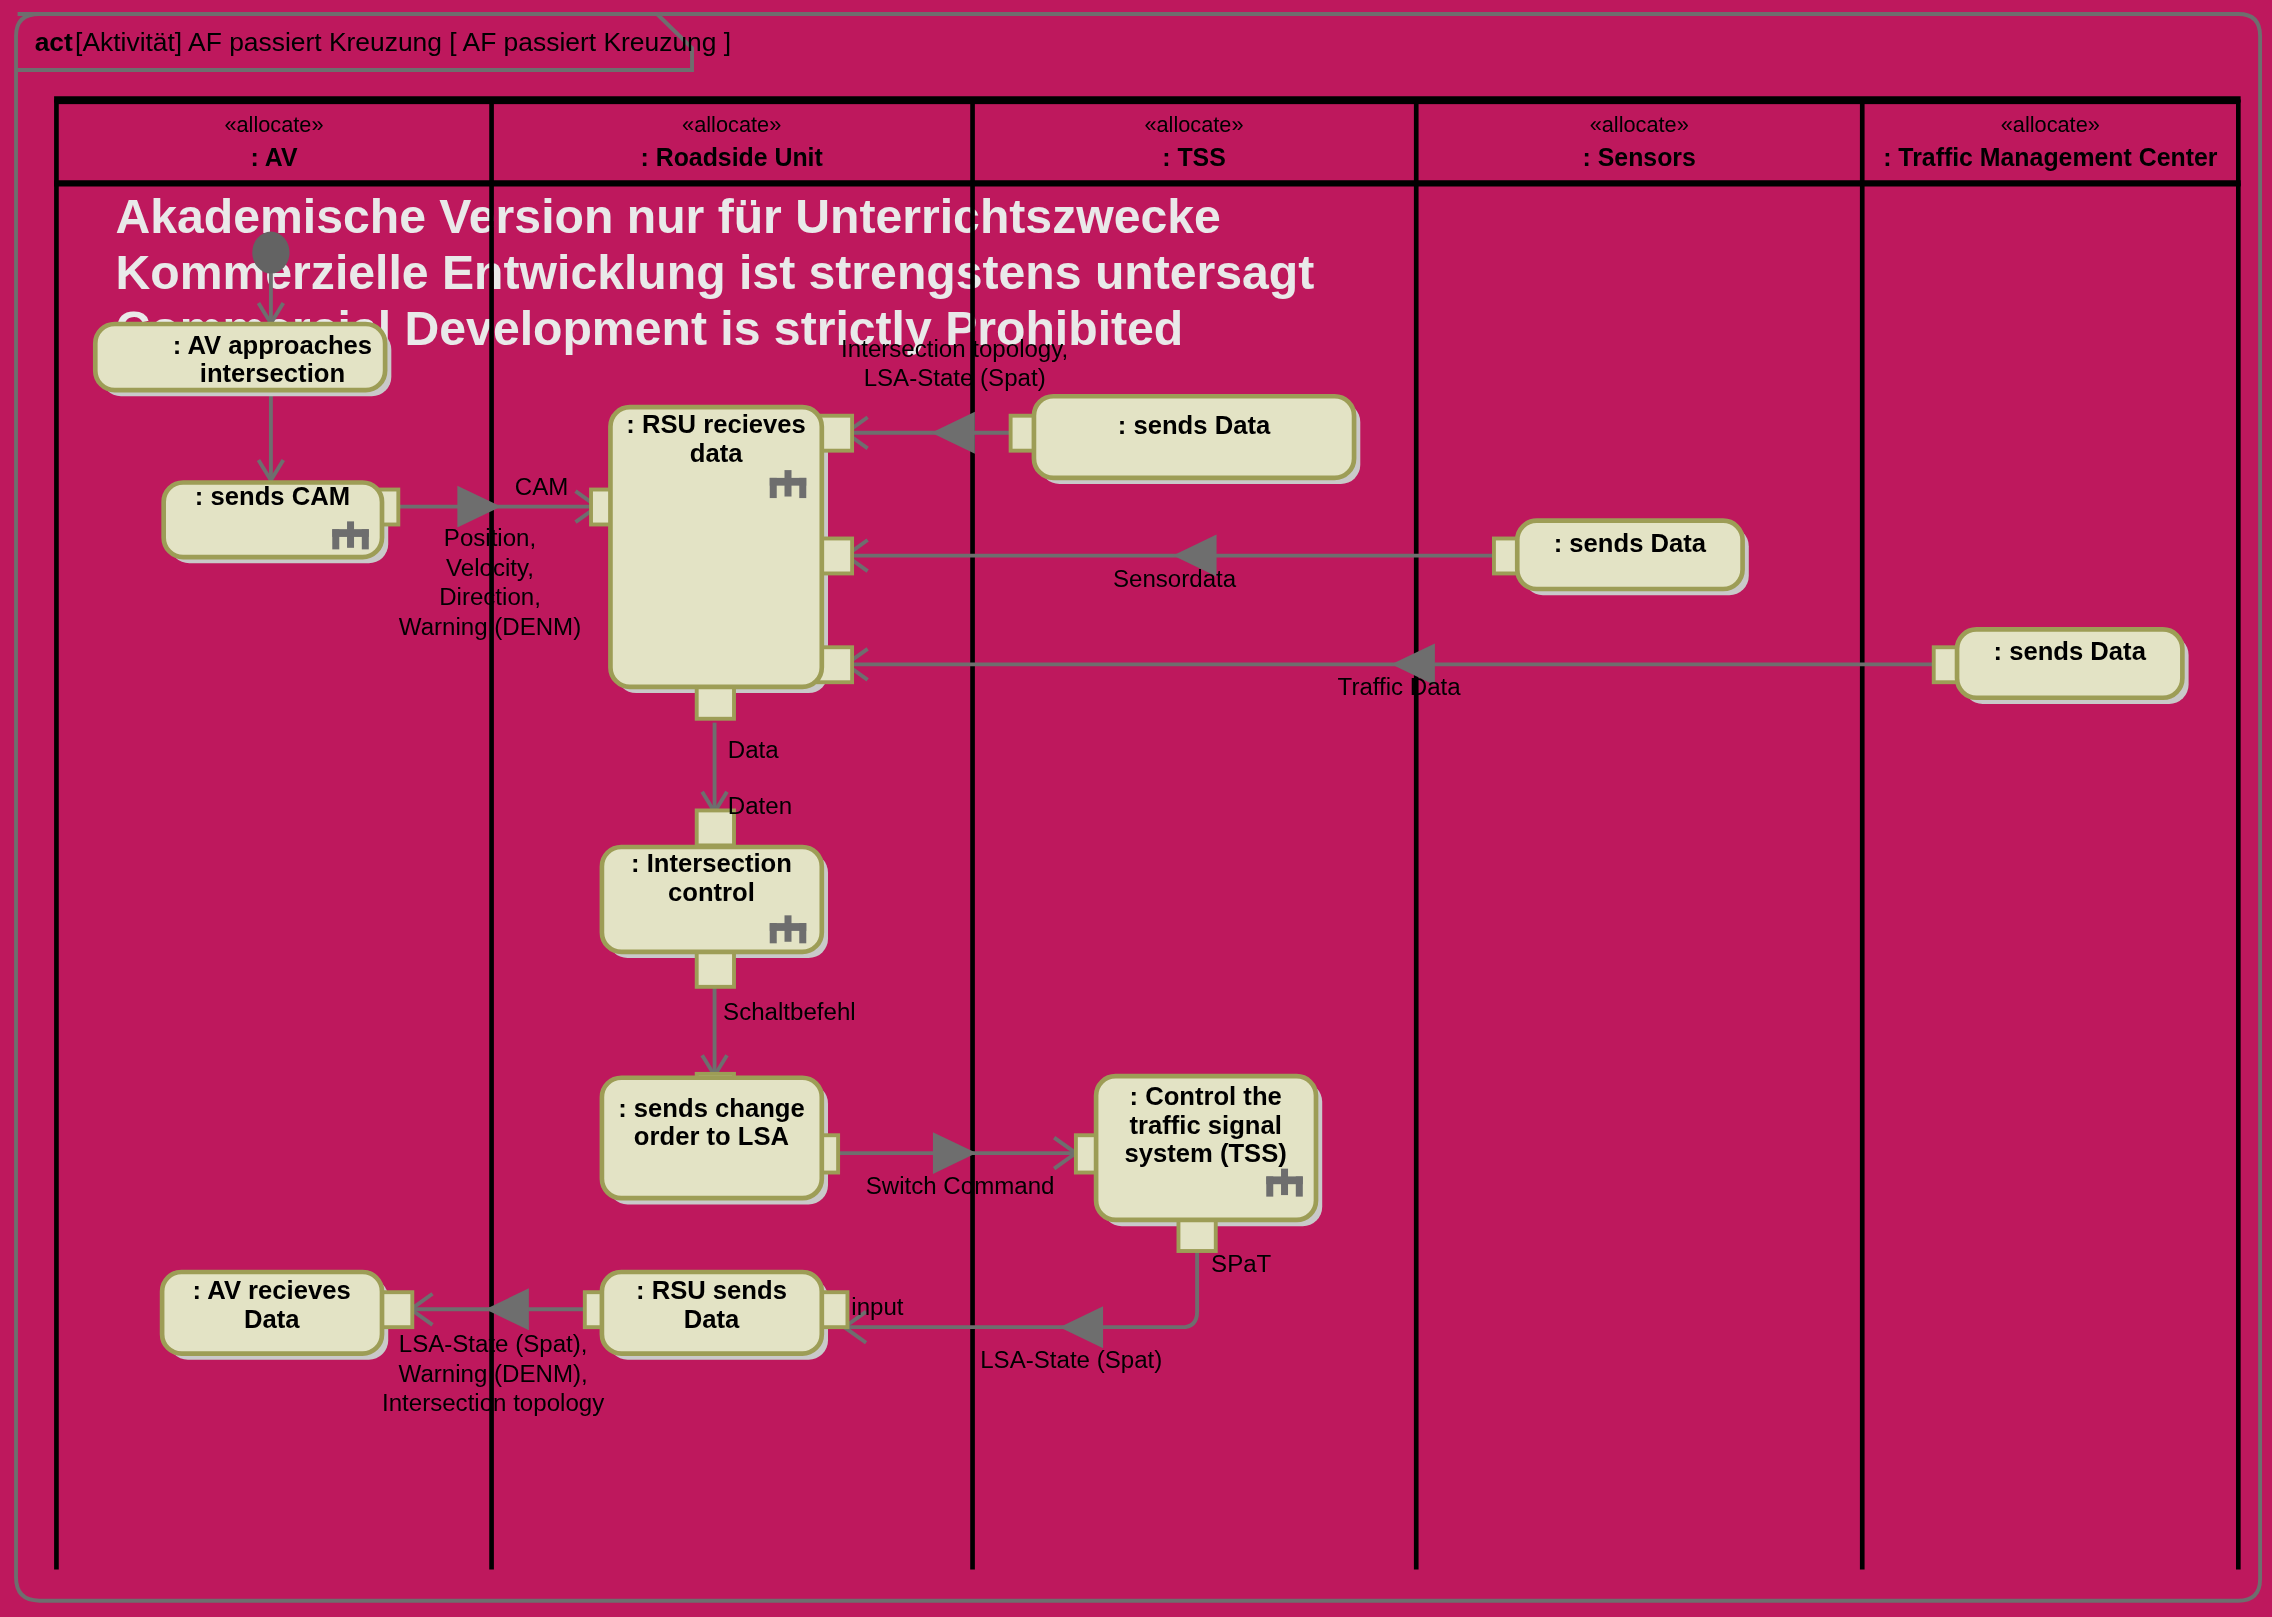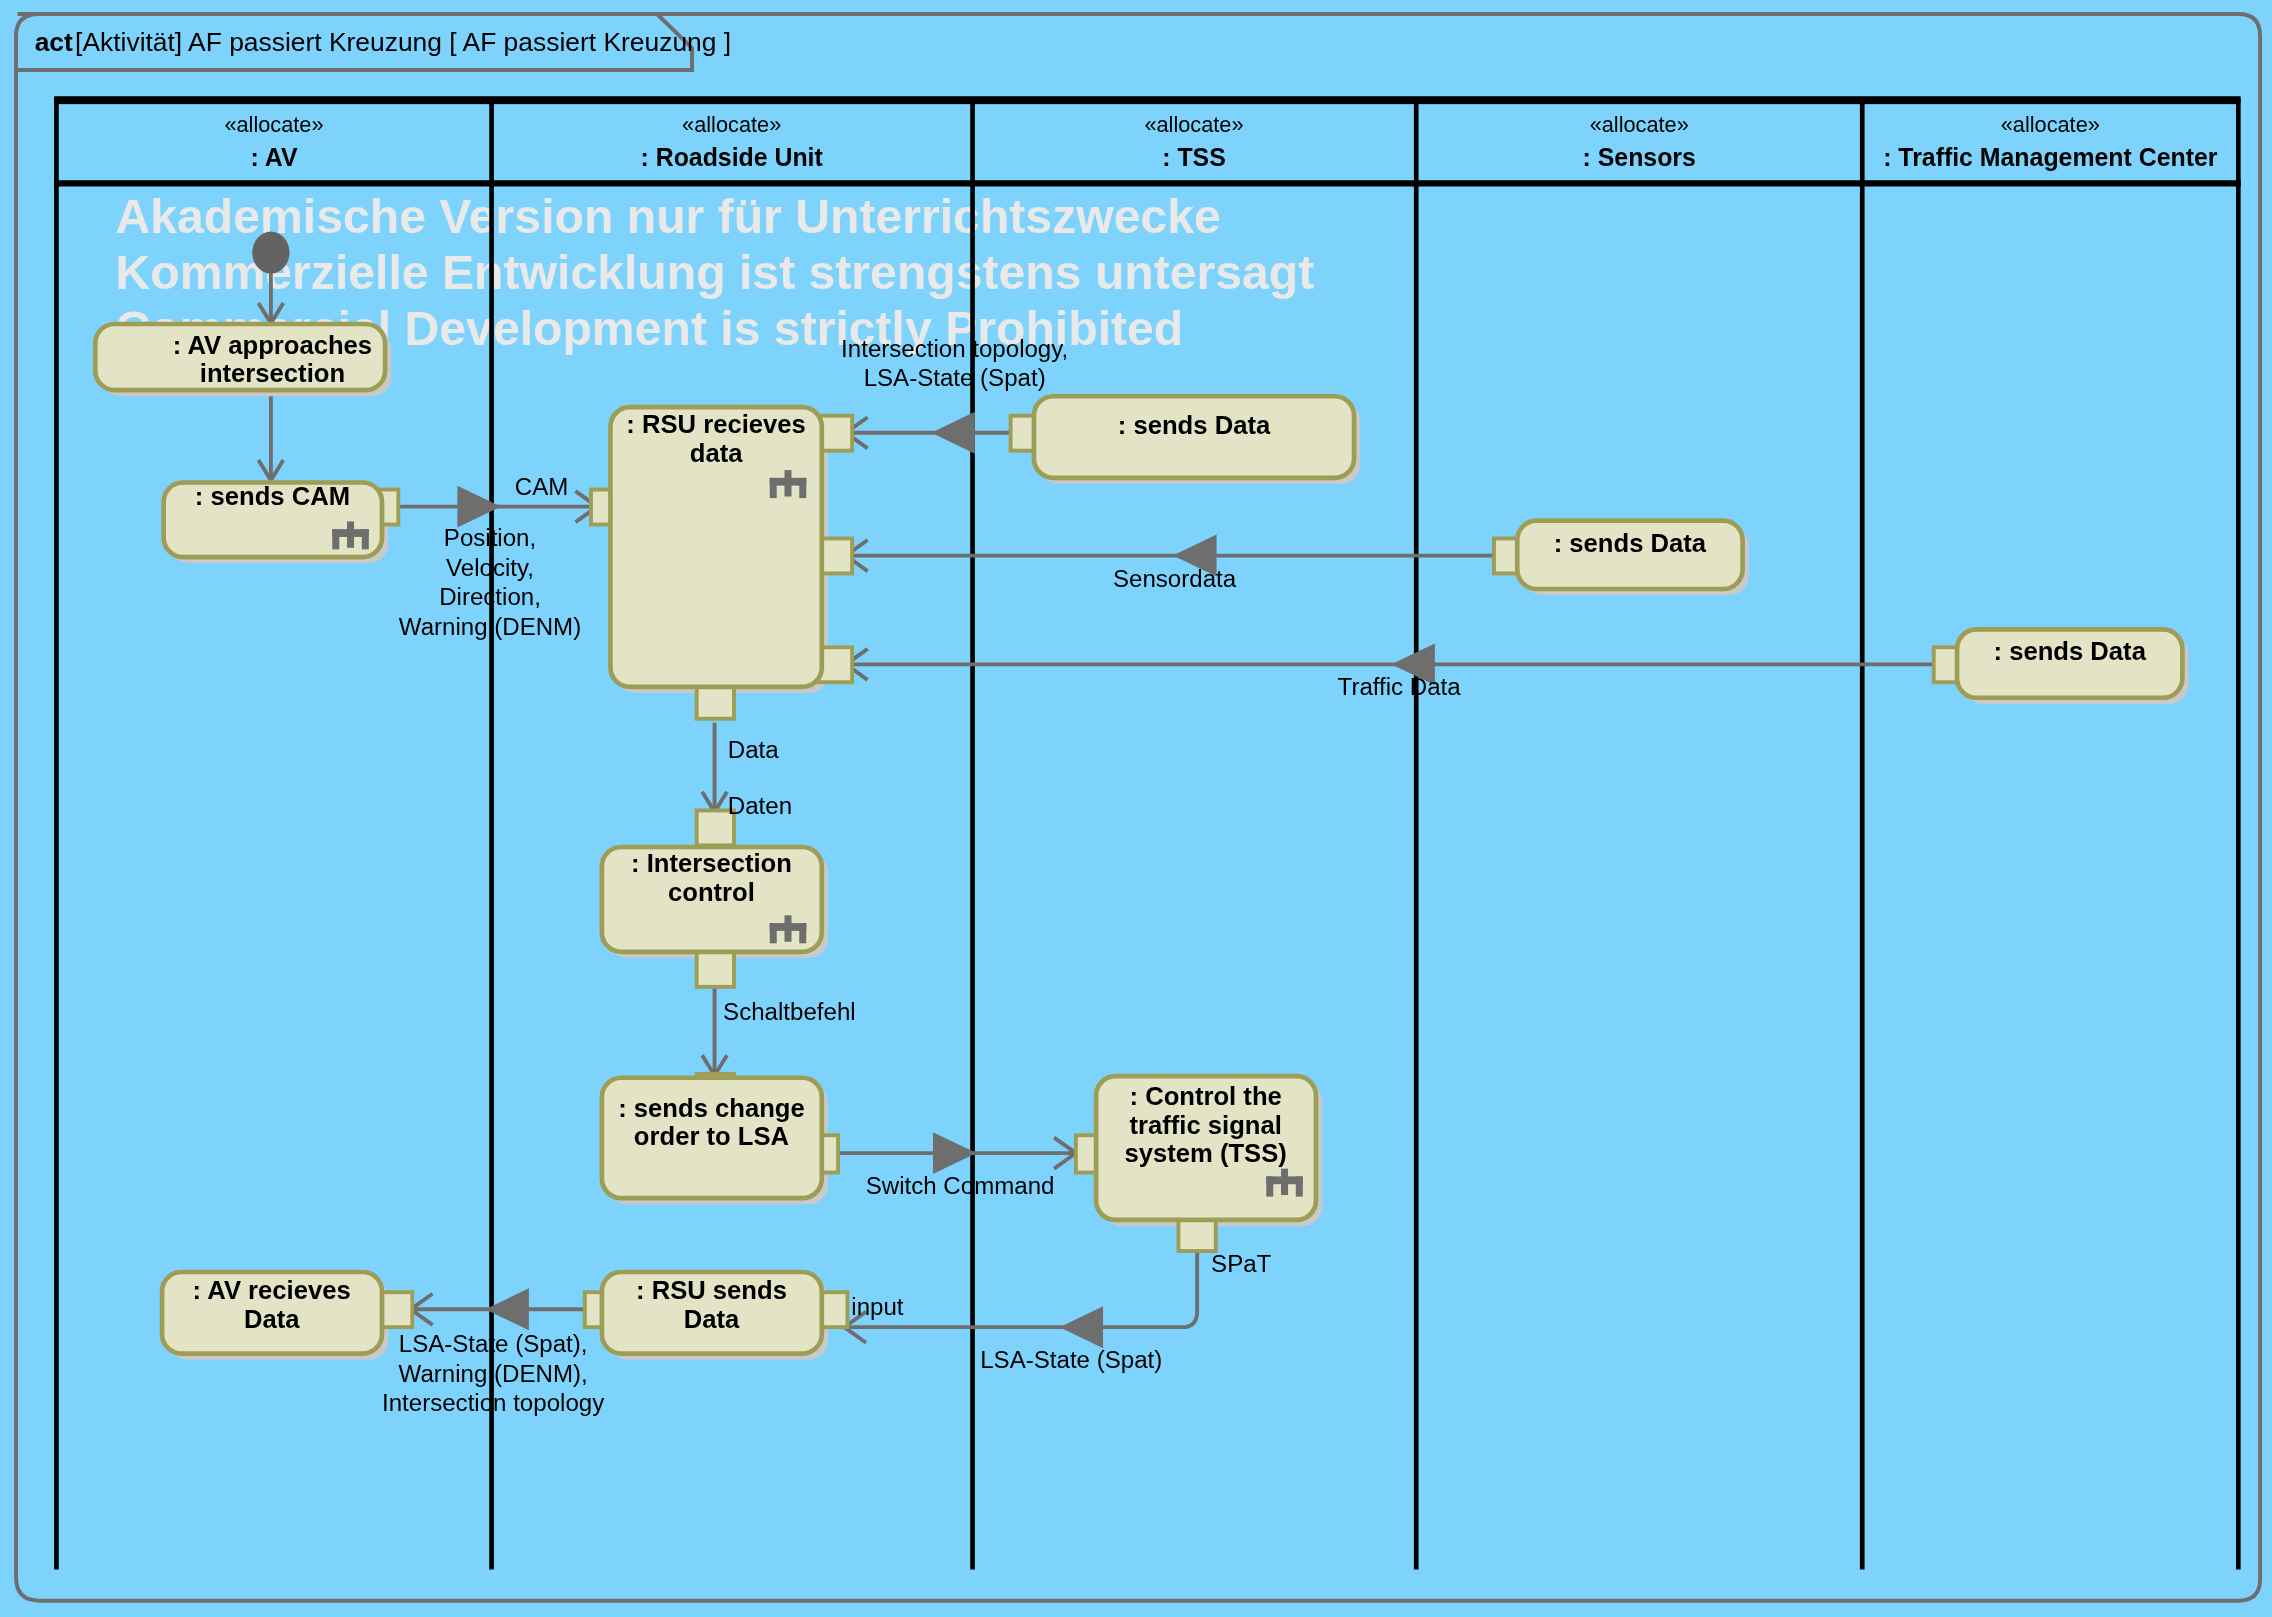--- a/index.html
+++ b/index.html
@@ -5,21 +5,21 @@
   html, body {
     margin: 0;
     padding: 0;
     background: #ffffff;
     font-family: "Liberation Sans", sans-serif;
   }
   #canvas {
     position: relative;
     width: 2273px;
     height: 1617px;
-    background: #7dd3fc;
+    background: #be185d;
     overflow: hidden;
   }
   svg { display: block; }
   .frame-line { fill: none; stroke: #6e6e6e; stroke-width: 5; }
   .tab-line   { fill: none; stroke: #6e6e6e; stroke-width: 5; }
   .tab-text-act { font-weight: bold; font-size: 34px; fill: #000; }
   .tab-text-rest { font-weight: normal; font-size: 34px; fill: #000; }
 
   .lane-border { fill: none; stroke: #000000; stroke-width: 6; }
   .lane-div    { stroke: #000000; stroke-width: 6; }

